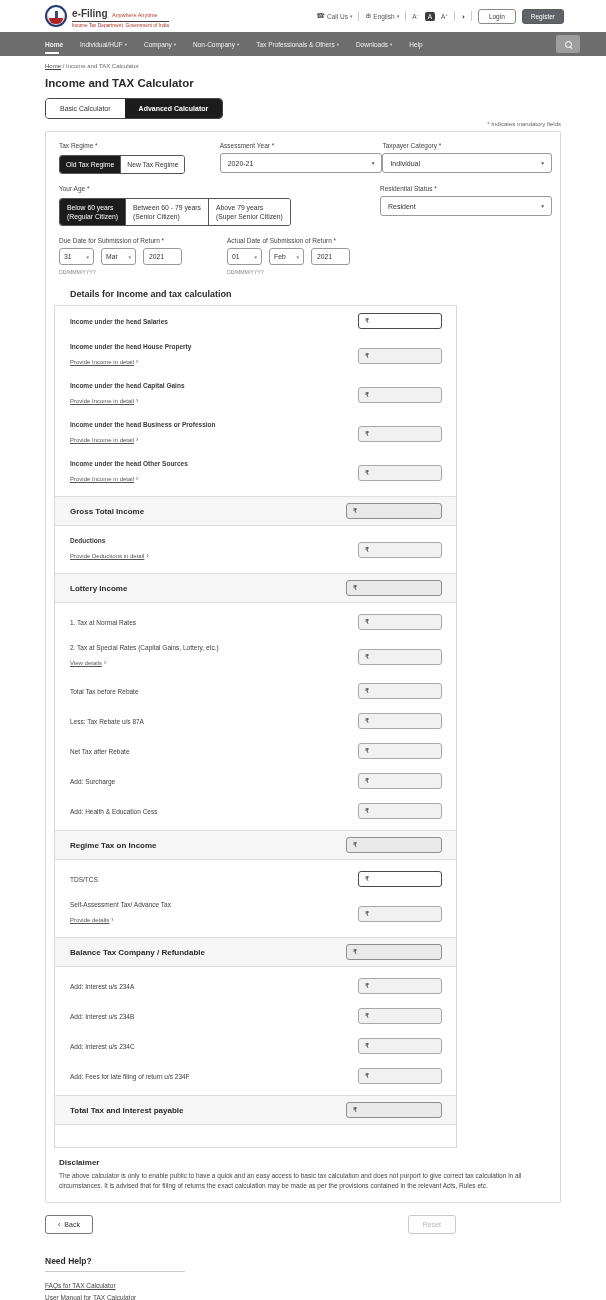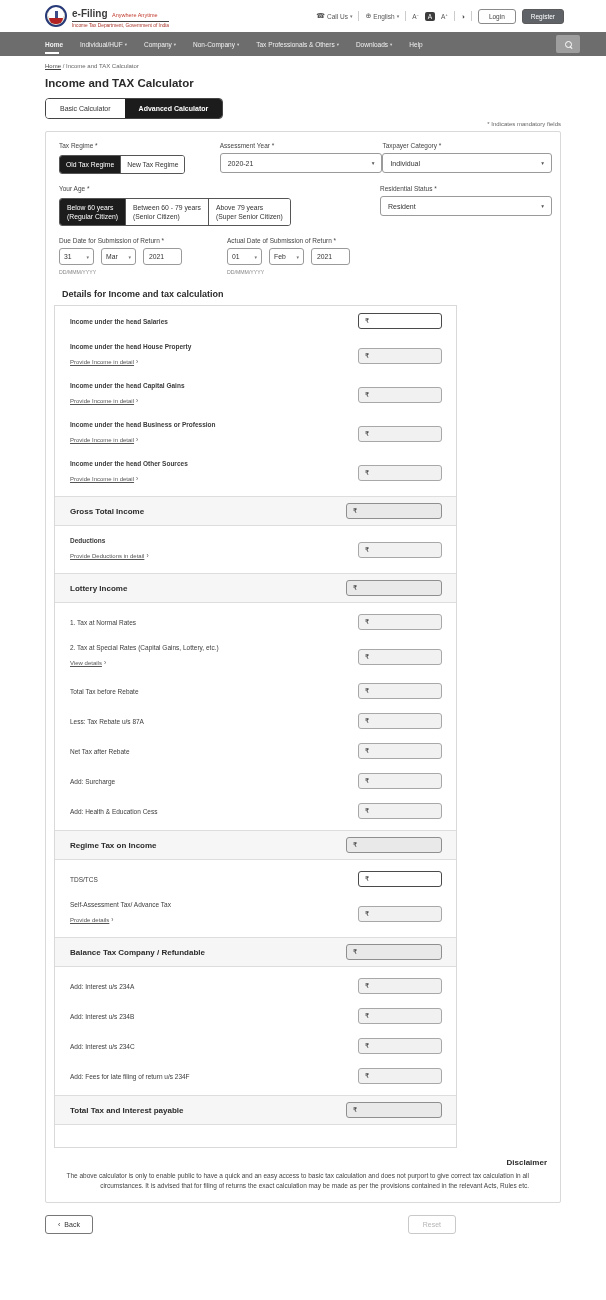--- a/index.html
+++ b/index.html
@@ -77,39 +77,39 @@
   .age-toggle .tbtn { text-align:left; line-height:1.35; padding:4px 7px; }
   .row2 { margin-top:11px; }
   .row3 { margin-top:11px; display:flex; gap:45px; margin-left:5px; }
   .date-group .dsels { display:flex; gap:7px; }
   .dsel { width:35px; height:17px; border:1px solid #9a9a9a; border-radius:3px; background:#fff;
     display:flex; align-items:center; justify-content:space-between; padding:0 4px; font-size:6.8px; }
   .dyear { width:39px; height:17px; border:1px solid #9a9a9a; border-radius:3px; background:#fff;
     display:flex; align-items:center; padding:0 5px; font-size:6.8px; }
   .dformat { font-size:5.2px; color:#888; margin-top:4px; }
 
-  .details-heading { margin:14px 0 6px 8px; font-size:9px; font-weight:bold; color:#2b2b2b; }
+  .details-heading { margin:14px 0 6px 16px; font-size:9px; font-weight:bold; color:#2b2b2b; }
   .inner-box { border:1px solid #d9d9d9; width:403px; }
   .frow { display:flex; align-items:center; justify-content:space-between; padding:7px 14px 7px 15px; }
   .fleft { max-width:250px; }
   .flabel { font-size:6.5px; color:#3b3b3b; }
   .flabel.bold { font-weight:bold; }
   .flink { font-size:6px; color:#555; display:inline-block; margin-top:4px; }
   .larrow { font-size:6.5px; text-decoration:none; display:inline-block; margin-left:2px; }
   .amt { width:84px; height:16px; border:1px solid #4a4a4a; border-radius:3px; background:#fff;
     display:flex; align-items:center; padding:0 6px; flex-shrink:0; }
   .amt.dis { background:#f1f1f1; border-color:#a8a8a8; }
   .amt.sum { background:#e9e9e9; border-color:#8f8f8f; width:96px; }
   .rupee { font-family:"DejaVu Sans", sans-serif; font-size:6.5px; color:#333; }
   .srow { display:flex; align-items:center; justify-content:space-between; background:#f6f6f6;
     border-top:1px solid #ddd; border-bottom:1px solid #ddd; padding:6px 14px 6px 15px; margin:4px 0; }
   .slabel { font-size:8px; font-weight:bold; color:#2b2b2b; }
   .inner-spacer { height:18px; }
 
-  .disclaimer { margin:10px 5px 2px 5px;text-align:right; }
+  .disclaimer { margin:10px 5px 2px 5px; }
   .disclaimer-h { font-size:8px; font-weight:bold; color:#2b2b2b; }
   .disclaimer-t { margin-top:4px; font-size:6.5px; line-height:1.45; color:#444; max-width:470px; }
 
   .actions { margin-top:12px; display:flex; justify-content:space-between; width:411px; }
   .btn-back { font-size:7px; padding:5px 12px; border:1px solid #777; border-radius:3px;
     background:#fff; color:#333; font-family:inherit; }
   .btn-back .barrow { margin-right:4px; }
   .btn-reset { font-size:7px; padding:5px 14px; border:1px solid #c9c9c9; border-radius:3px;
     background:#fff; color:#b5b5b5; font-family:inherit; }
 
@@ -463,13 +463,20 @@
       <div class="disclaimer-h">Disclaimer</div>
       <div class="disclaimer-t">The above calculator is only to enable public to have a quick and an easy access to basic tax calculation and does not purport to give correct tax calculation in all circumstances. It is advised that for filing of returns the exact calculation may be made as per the provisions contained in the relevant Acts, Rules etc.</div>
     </div>
   </div>
 
   <div class="actions">
     <button class="btn-back"><span class="barrow">‹</span><span>Back</span></button>
     <button class="btn-reset">Reset</button>
   </div>
 
+  <div class="need-help">
+    <div class="need-help-h">Need Help?</div>
+    <div class="help-links">
+      <a>FAQs for TAX Calculator</a>
+      <a>User Manual for TAX Calculator</a>
+    </div>
+  </div>
 </div>
 
 </body></html>

